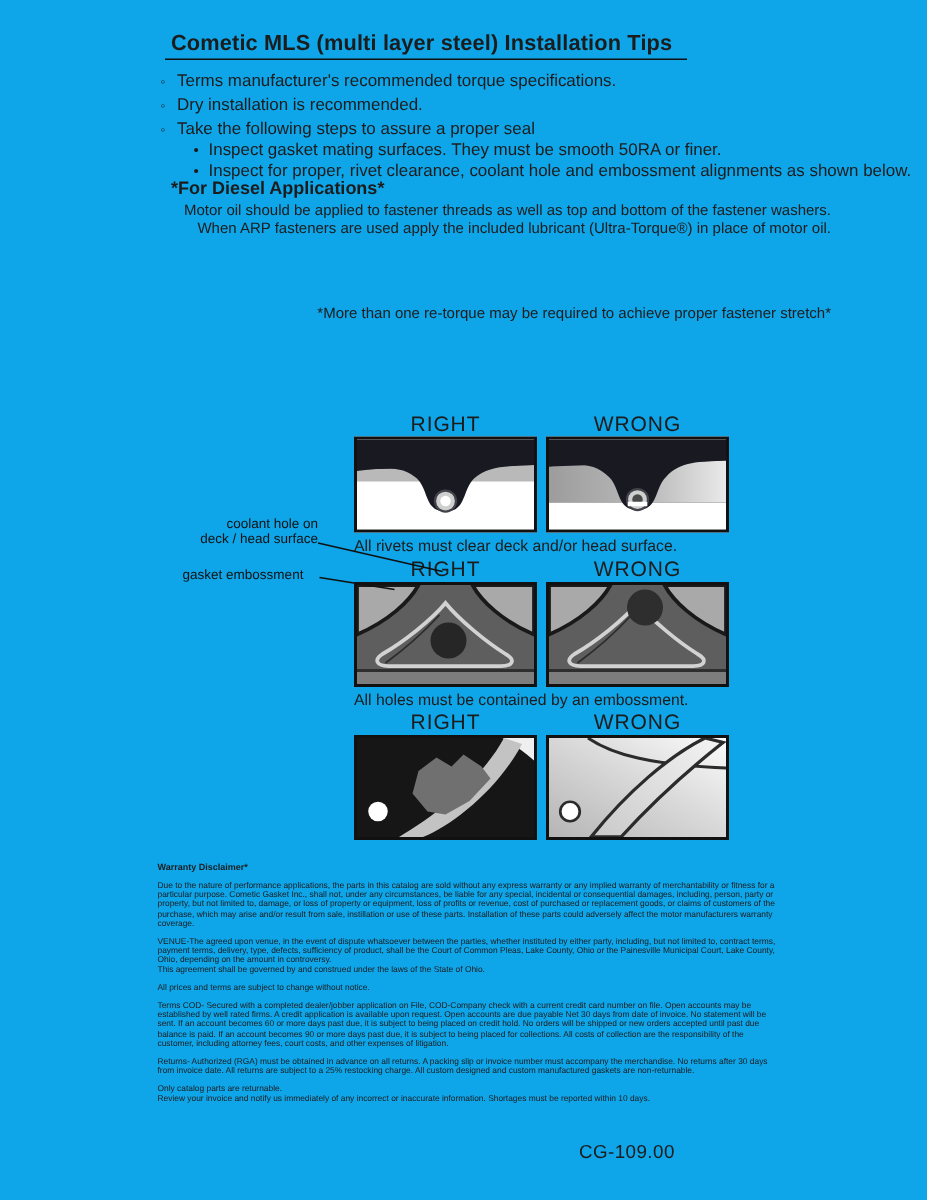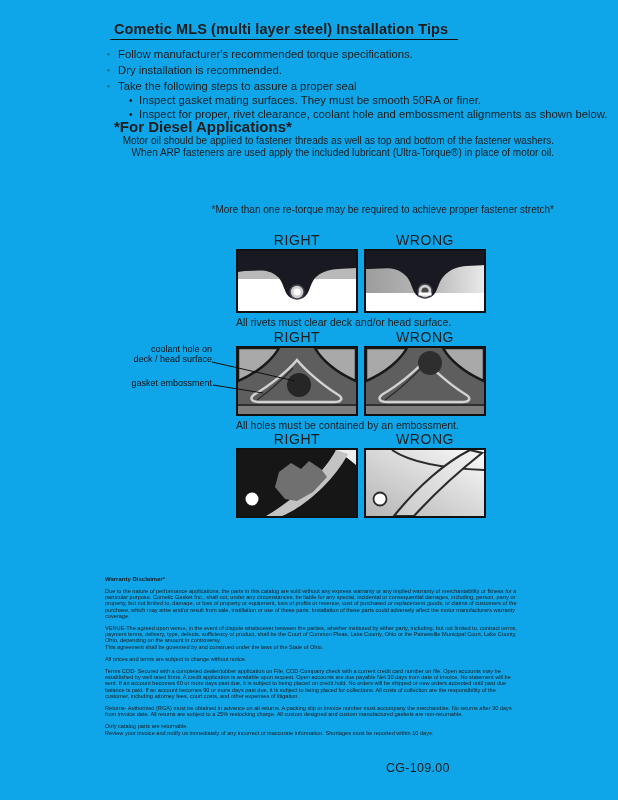--- a/index.html
+++ b/index.html
@@ -9,59 +9,59 @@
 
   .title{position:absolute;left:110px;top:21px;font-size:14.5px;font-weight:bold;
          border-bottom:1.8px solid #111;padding:0 10px 2px 4px;letter-spacing:.1px;}
 
   .bullets{position:absolute;left:107px;top:46px;font-size:11.3px;}
   .bullet-row{display:flex;line-height:16px;}
   .bullet-row.sub{margin-left:22px;line-height:13.5px;}
   .bullet-glyph{width:11px;flex:0 0 11px;font-size:9px;line-height:inherit;}
   .bullet-row.sub .bullet-glyph{width:10px;flex-basis:10px;font-size:10px;}
 
-  .diesel-heading{position:absolute;left:114px;top:118px;font-size:15px;font-weight:bold;}
+  .diesel-heading{position:absolute;left:114px;top:118px;font-size:12px;font-weight:bold;}
   .para{position:absolute;left:114px;width:440px;font-size:10px;line-height:11.5px;text-align:right;}
   .para.p1{top:135px;}
   .para.p2{top:166px;}
   .para.p3{top:204px;}
 
   .diag-row{position:absolute;left:236px;width:260px;}
   .diag-row.r1{top:233px;}
   .diag-row.r2{top:330px;}
   .diag-row.r3{top:432px;}
   .diag-labels{display:flex;gap:6px;}
   .diag-labels span{width:122px;text-align:center;font-size:14px;letter-spacing:.6px;
-                    font-weight:500;line-height:15px;}
+                    font-weight:500;line-height:15px;margin-top:42px;}
   .diag-boxes{display:flex;gap:6px;margin-top:1px;}
   .dbox{width:118px;border:2px solid #111;background:#fff;font-size:0;line-height:0;}
   .diag-caption{margin-top:3px;font-size:10.5px;line-height:12px;}
 
   .annot{position:absolute;text-align:right;font-size:9px;line-height:9.5px;color:#111;}
   .annot.coolant{left:118px;top:345px;width:94px;}
-  .annot.embossment{left:112px;top:379px;width:100px;}
+  .annot.embossment{left:112px;top:379px;width:100px;text-align:center;}
   .annot-lines{position:absolute;left:205px;top:355px;}
 
   .warranty{position:absolute;left:105px;top:576px;width:412px;}
   .warranty-heading{font-size:6px;font-weight:bold;margin:0 0 6px 0;}
   .warranty p{font-size:5.6px;line-height:6.2px;margin:0 0 6px 0;}
 
   .page-number{position:absolute;left:386px;top:761px;font-size:12.5px;letter-spacing:.3px;}
 </style>
 </head>
 <body>
 
 <div class="page">
 
   <div class="title">Cometic MLS (multi layer steel) Installation Tips</div>
 
   <div class="bullets">
     <div class="bullet-row">
       <span class="bullet-glyph">◦</span>
-      <span>Follow manufacturer's recommended torque specifications.</span>
+      <span>Terms manufacturer's recommended torque specifications.</span>
     </div>
     <div class="bullet-row">
       <span class="bullet-glyph">◦</span>
       <span>Dry installation is recommended.</span>
     </div>
     <div class="bullet-row">
       <span class="bullet-glyph">◦</span>
       <span>Take the following steps to assure a proper seal</span>
     </div>
     <div class="bullet-row sub">

